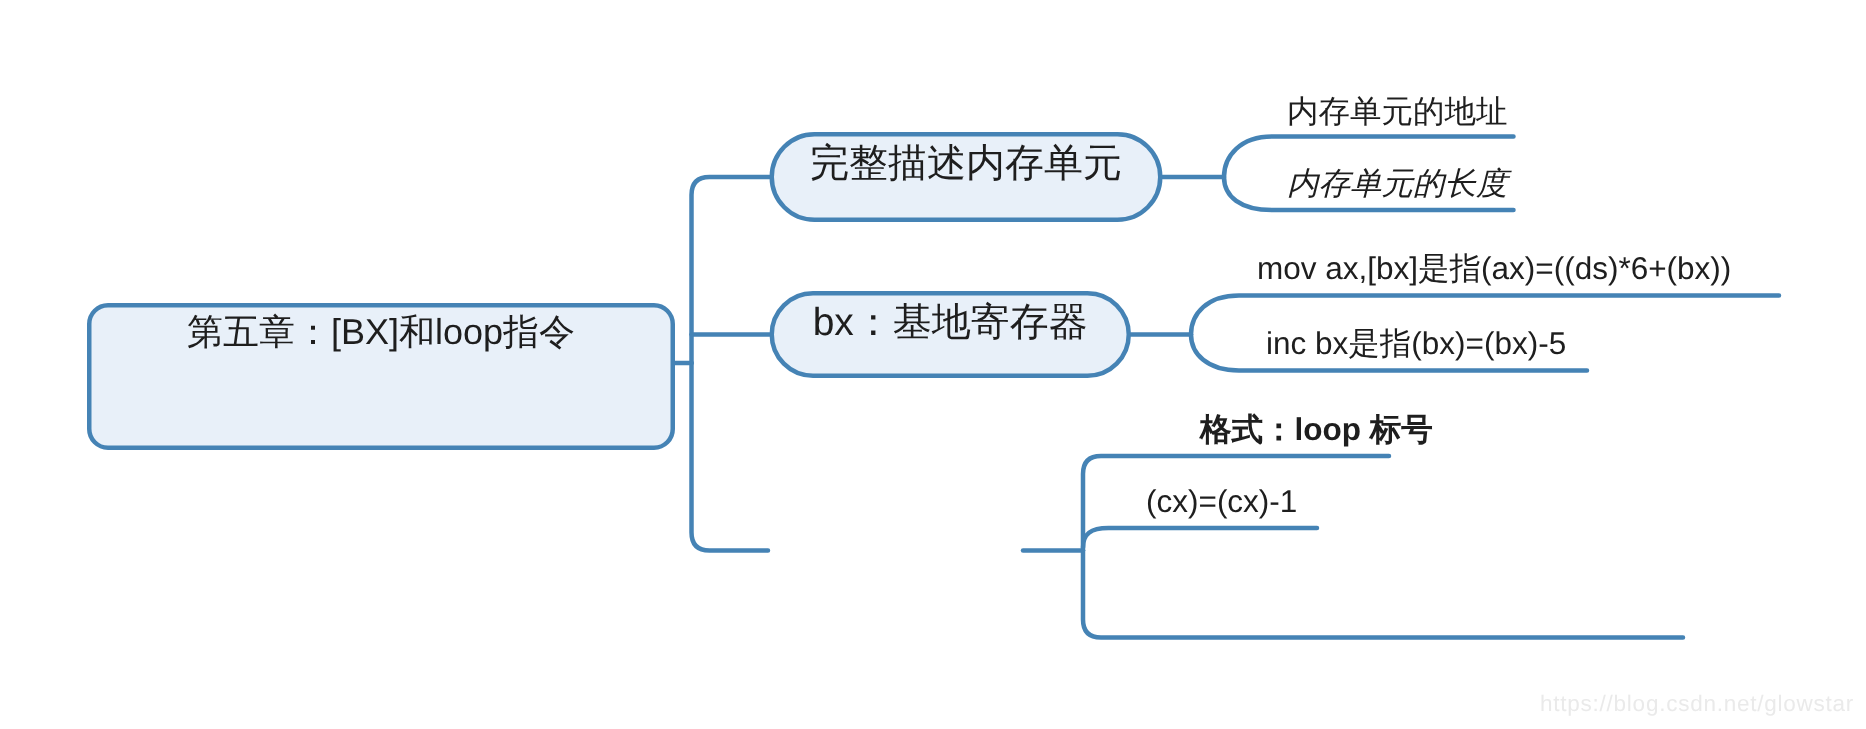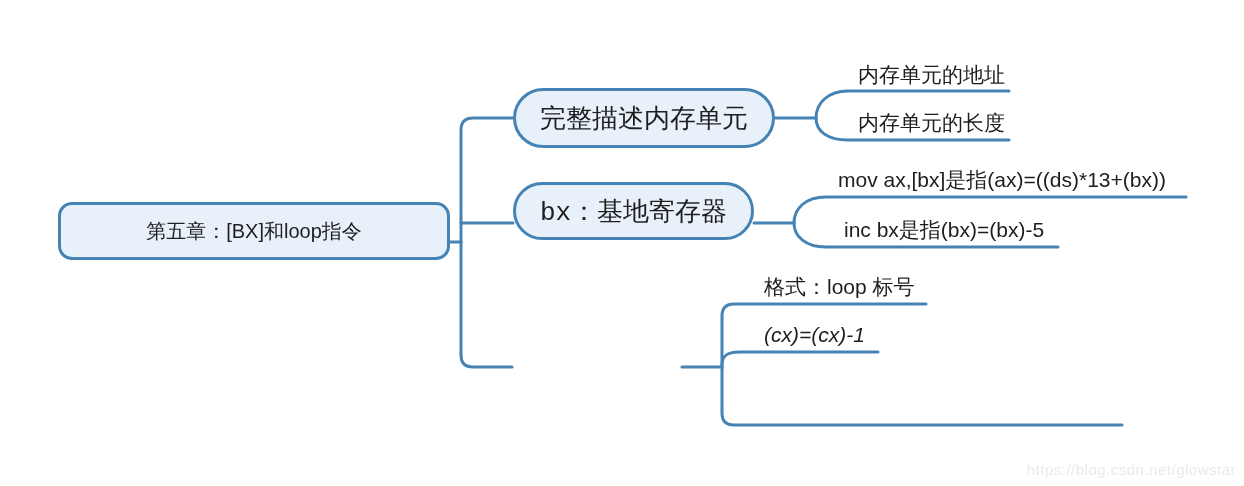--- a/index.html
+++ b/index.html
@@ -14,47 +14,47 @@
   .connectors{position:absolute;left:0;top:0;width:1244px;height:486px;}
   .connectors path{
     fill:none;
     stroke:var(--line, #4583b5);
     stroke-width:3;
     stroke-linecap:round;
   }
   .node{
     position:absolute;
     box-sizing:border-box;
-    display:flex;align-items:center;justify-content:center;
+    display:flex;align-items:flex-start;justify-content:center;
     background:var(--node_fill, #e8f0f9);
     border:3px solid var(--node_border, #4583b5);
     white-space:nowrap;
     cursor:default;
   }
   .root{
-    left:58px;top:202px;width:392px;height:58px;
+    left:58px;top:202px;width:392px;height:98px;
     border-radius:14px;
-    font-size:20px;
+    font-size:24px;
   }
   .pill{font-size:26px;}
   .b1{left:513px;top:88px;width:262px;height:60px;border-radius:30px;}
-  .b2{left:513px;top:182px;width:241px;height:58px;border-radius:29px;font-family:Liberation Mono, monospace;}
+  .b2{left:513px;top:194px;width:241px;height:58px;border-radius:29px;}
   .b3{left:512px;top:340px;width:170px;height:54px;border-radius:27px;}
   .leaf{
     position:absolute;
     font-size:21px;
     line-height:28px;
     white-space:nowrap;
   }
   .c1a{left:858px;top:61px;}
-  .c1b{left:858px;top:109px;}
+  .c1b{left:858px;top:109px;font-style:italic;}
   .c2a{left:838px;top:166px;}
   .c2b{left:844px;top:216px;}
-  .c3a{left:764px;top:273px;}
-  .c3b{left:764px;top:321px;font-style:italic;}
+  .c3a{left:800px;top:273px;font-weight:bold;}
+  .c3b{left:764px;top:321px;}
   .c3c{left:764px;top:369px;width:372px;white-space:normal;}
   .watermark{
     position:absolute;
     right:8px;bottom:8px;
     font-size:15px;
     color:var(--watermark_color, #eaeaea);
     letter-spacing:0.5px;
   }
 </style>
 </head>
@@ -89,20 +89,20 @@
 
   <div class="node pill b1">
     <span>完整描述内存单元</span>
   </div>
   <div class="node pill b2">
     <span>bx：基地寄存器</span>
   </div>
 
   <div class="leaf c1a">内存单元的地址</div>
   <div class="leaf c1b">内存单元的长度</div>
-  <div class="leaf c2a">mov ax,[bx]是指(ax)=((ds)*13+(bx))</div>
+  <div class="leaf c2a">mov ax,[bx]是指(ax)=((ds)*6+(bx))</div>
   <div class="leaf c2b">inc bx是指(bx)=(bx)-5</div>
   <div class="leaf c3a">格式：loop 标号</div>
   <div class="leaf c3b">(cx)=(cx)-1</div>
 
   <div class="watermark">https://blog.csdn.net/glowstar</div>
 
 </div>
 
 </body></html>

